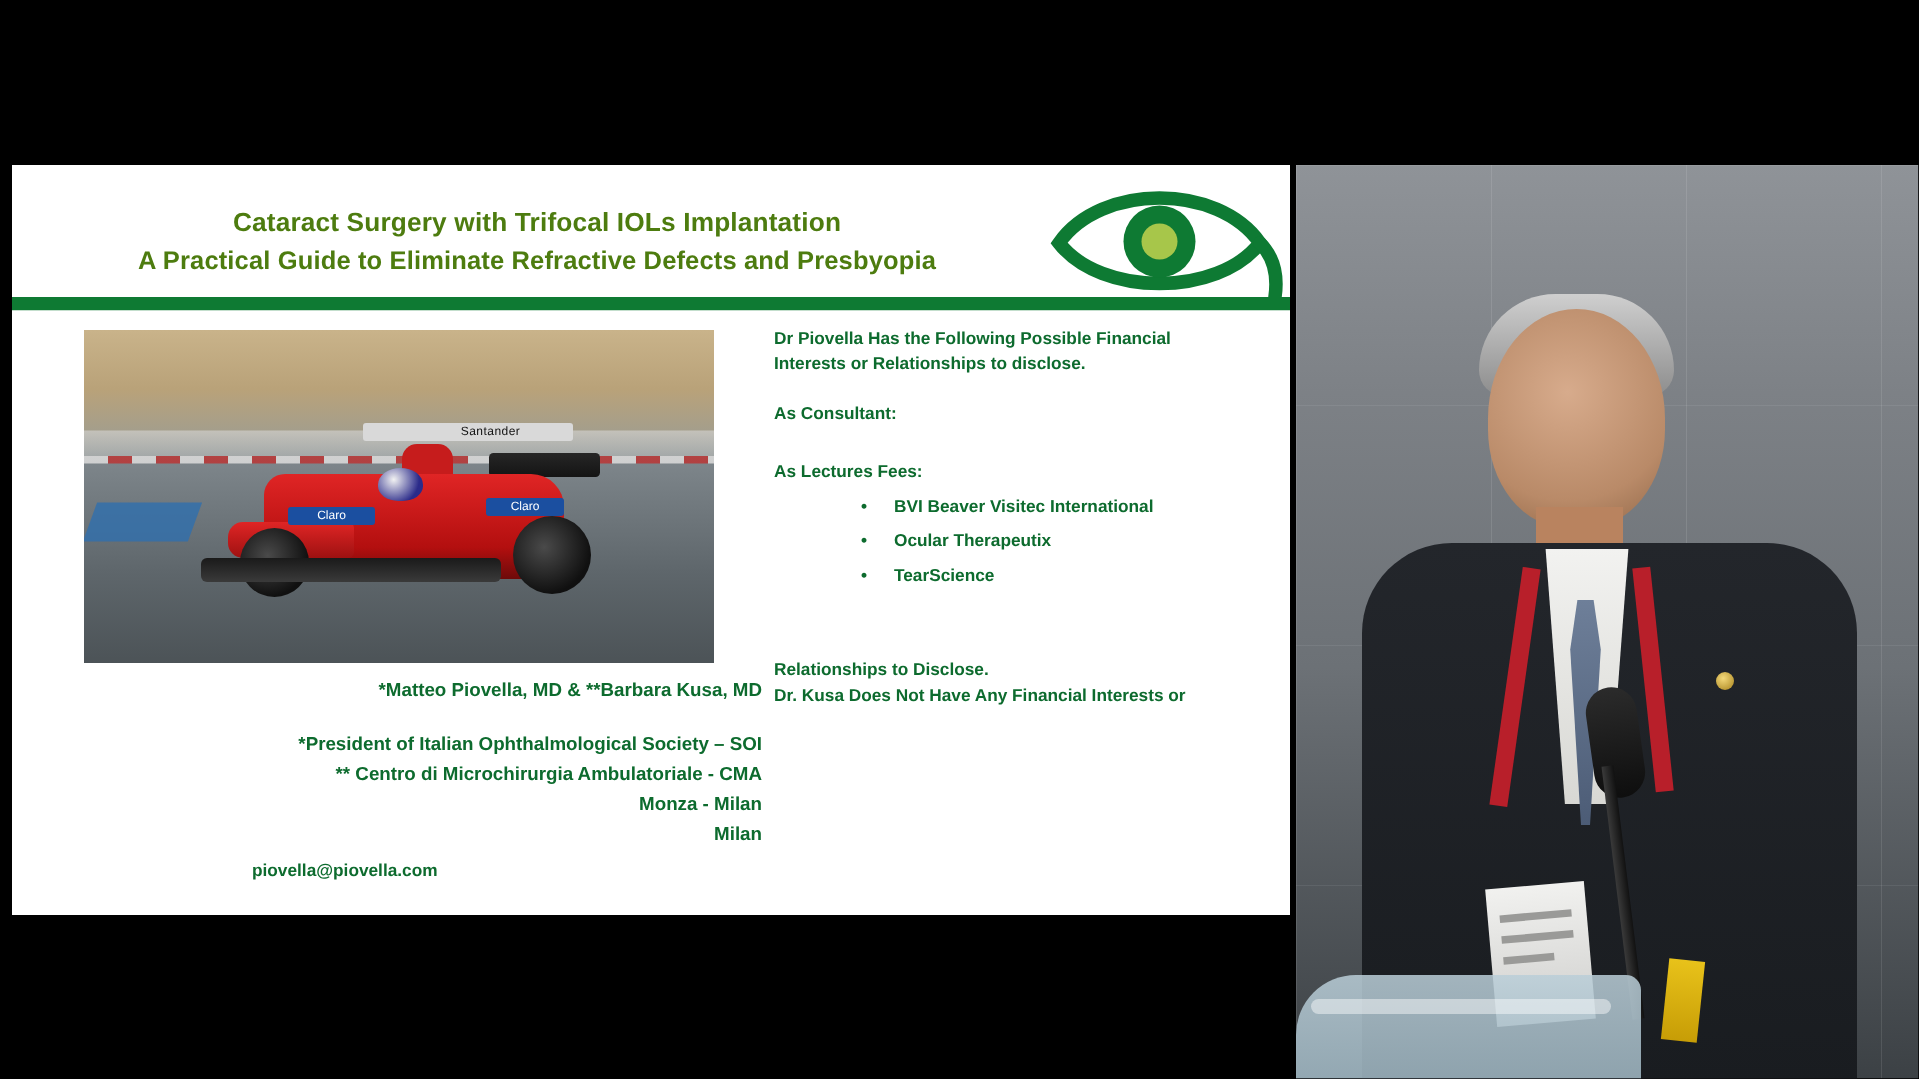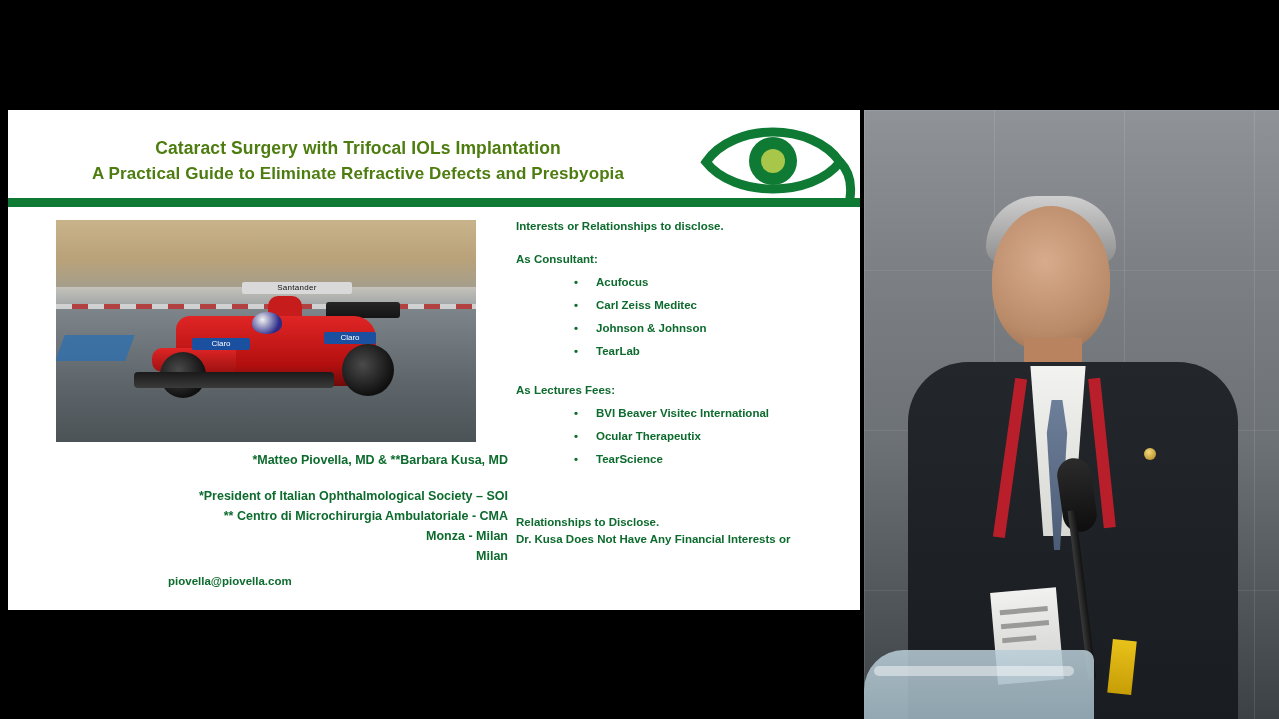--- a/index.html
+++ b/index.html
@@ -152,20 +152,21 @@
   .car-photo .tyre-r {
     position: absolute; left: 286px; top: 124px; width: 52px; height: 52px;
     background: radial-gradient(circle at 40% 40%, #4a4a4a, #101010 70%);
     border-radius: 50%;
   }
   .car-photo .sponsor {
     position: absolute; left: 186px; top: 62px; width: 110px; height: 12px;
     background: #d9d9d9; border-radius: 2px;
     font-size: 8px; color: #111; text-align: center; line-height: 12px;
     letter-spacing: .3px;
+    padding-left: 30px;
   }
   .car-photo .sponsor2 {
     position: absolute; left: 136px; top: 118px; width: 58px; height: 12px;
     background: #1b4fa0; border-radius: 2px;
     font-size: 8px; color: #fff; text-align: center; line-height: 12px;
   }
   .car-photo .sponsor3 {
     position: absolute; left: 268px; top: 112px; width: 52px; height: 12px;
     background: #1b4fa0; border-radius: 2px;
     font-size: 8px; color: #fff; text-align: center; line-height: 12px;
@@ -368,30 +369,25 @@
         <span class="gap"></span>
         <div>*President of  Italian Ophthalmological Society – SOI</div>
         <div>** Centro di Microchirurgia  Ambulatoriale - CMA</div>
         <div>Monza - Milan</div>
         <div>Milan</div>
       </div>
     </div>
 
     <div class="right-col">
       <div class="para">
+        <div>Dr Piovella Has the Following Possible Financial</div>
         <div>Interests or Relationships to  disclose.</div>
       </div>
 
       <div class="sect">As Consultant:</div>
-      <ul class="bullets">
-        <li>Acufocus</li>
-        <li>Carl Zeiss Meditec</li>
-        <li>Johnson &amp; Johnson</li>
-        <li>TearLab</li>
-      </ul>
 
       <div class="sect" style="margin-top:22px;">As Lectures Fees:</div>
       <ul class="bullets" style="margin-top:0;">
         <li>BVI Beaver Visitec International</li>
         <li>Ocular Therapeutix</li>
         <li>TearScience</li>
       </ul>
 
       <div class="para" style="margin-top:46px;">
         <div>Relationships to Disclose.</div>

